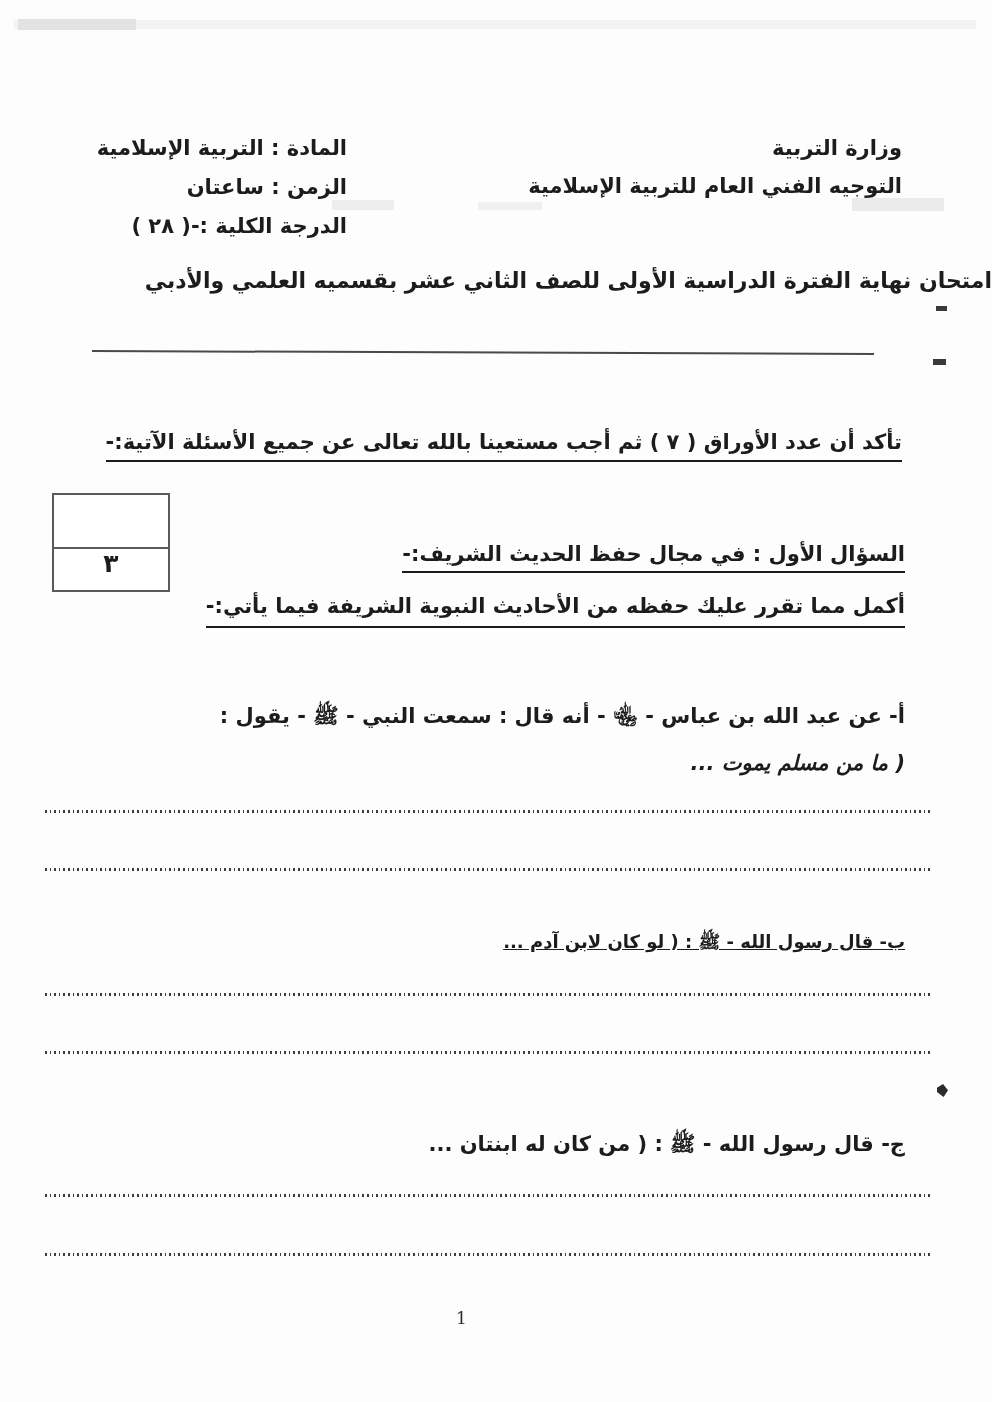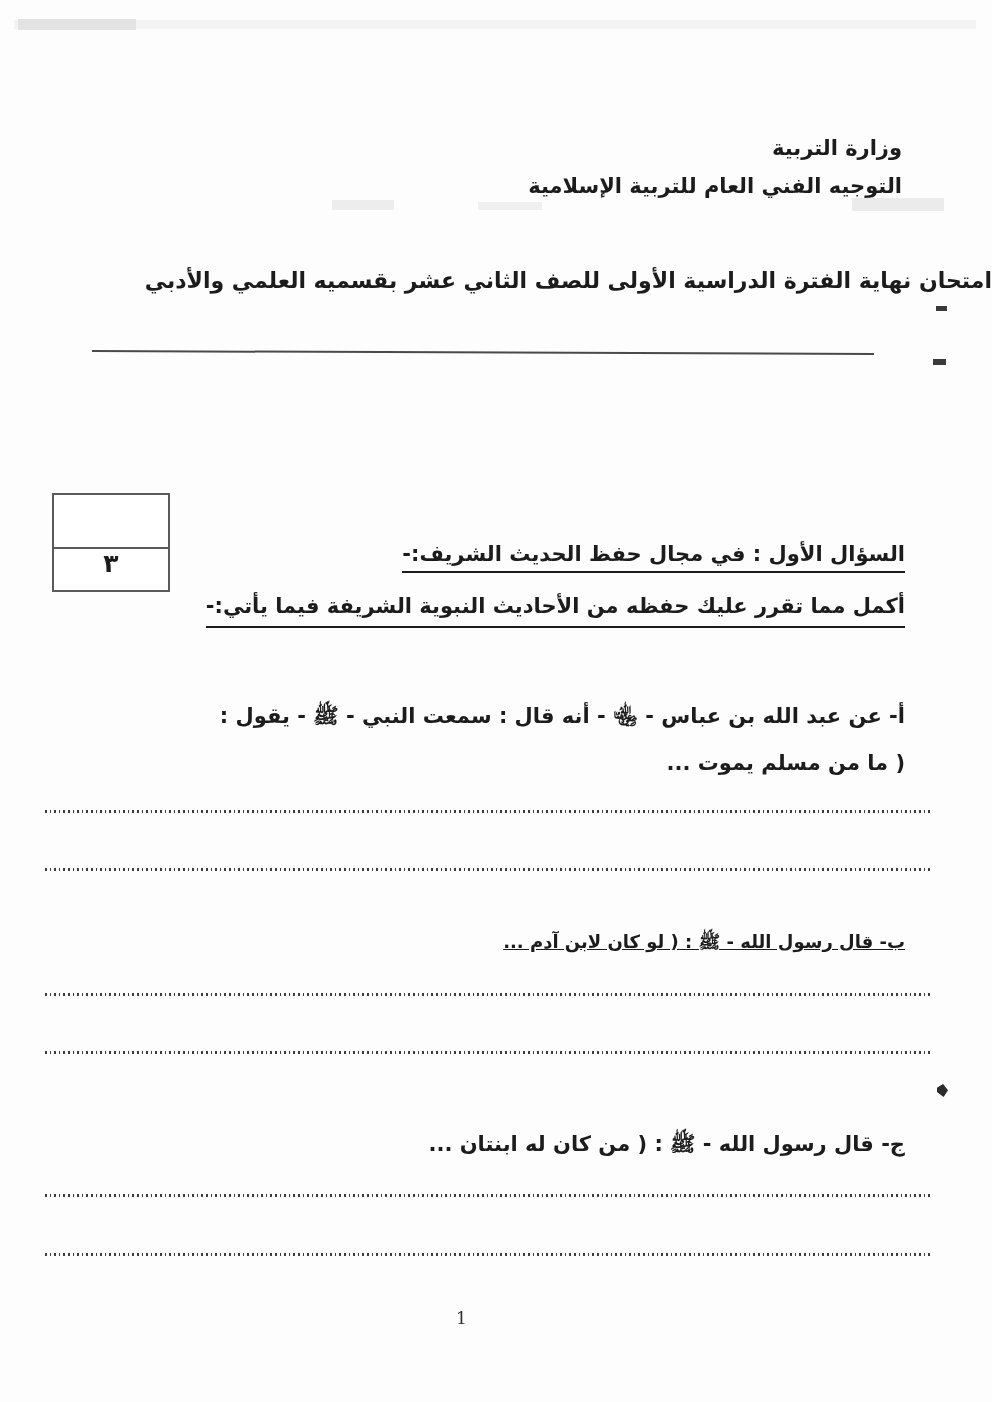--- a/index.html
+++ b/index.html
@@ -31,21 +31,21 @@
 
   
   .score-box{top:493px;left:52px;width:114px;height:95px;border:2px solid #5a5a5a;background:#fff;}
   .score-div{position:absolute;left:-1px;top:52px;width:116px;height:2px;background:#5a5a5a;}
   .score-val{position:absolute;left:0;top:54px;width:100%;text-align:center;font-size:25px;font-weight:bold;direction:rtl;}
 
   .q-head{top:542px;right:87px;font-size:21px;padding-bottom:5px;border-bottom:2.5px solid #1c1c1c;text-align:right;}
   .q-sub{top:594px;right:87px;font-size:21px;padding-bottom:8px;border-bottom:2.5px solid #1c1c1c;}
 
   .item-a1{top:703px;right:87px;font-size:21px;}
-  .item-a2{top:751px;right:87px;font-size:21px;}
+  .item-a2{top:751px;right:87px;font-size:21px;font-style:italic;}
   .item-b{top:931px;right:87px;font-size:18px;text-decoration:underline;}
   .item-c{top:1131px;right:87px;font-size:21px;}
 
   .answer-line{
     position:absolute;left:45px;width:888px;height:3px;
     background-image:repeating-linear-gradient(90deg,#3d3d3d 0px,#3d3d3d 1.6px,transparent 1.6px,transparent 4.6px);
   }
   .al-1{top:810px;} .al-2{top:868px;}
   .al-3{top:993px;} .al-4{top:1051px;}
   .al-5{top:1194px;} .al-6{top:1253px;}
@@ -66,26 +66,32 @@
   <div class="smudge" style="left:18px;top:19px;width:118px;height:11px;background:#e3e3e3;"></div>
   <div class="smudge" style="left:332px;top:200px;width:62px;height:10px;"></div>
   <div class="smudge" style="left:478px;top:202px;width:64px;height:8px;background:#f0f0f0;"></div>
   <div class="smudge" style="left:852px;top:198px;width:92px;height:13px;background:#ebebeb;"></div>
 
   <div class="abs ar hdr-right">
     <div>وزارة التربية</div>
     <div>التوجيه الفني العام للتربية الإسلامية</div>
   </div>
 
+  <div class="abs ar hdr-left">
+    <div>المادة : التربية الإسلامية</div>
+    <div>الزمن : ساعتان</div>
+    <div>الدرجة الكلية :-( ٢٨ )</div>
+  </div>
 
   <div class="abs ar title">
     <div>امتحان نهاية الفترة الدراسية الأولى للصف الثاني عشر بقسميه العلمي والأدبي</div>
   </div>
   <div class="abs sep"></div>
 
+  <div class="abs ar instruction">تأكد أن عدد الأوراق ( ٧ ) ثم أجب مستعينا بالله تعالى عن جميع الأسئلة الآتية:-</div>
 
   <div class="abs score-box">
     <div class="score-div"></div>
     <div class="score-val">٣</div>
   </div>
 
   <div class="abs ar q-head">السؤال الأول : في مجال حفظ الحديث الشريف:-</div>
   <div class="abs ar q-sub">أكمل مما تقرر عليك حفظه من الأحاديث النبوية الشريفة فيما يأتي:-</div>
 
   <div class="abs ar item-a1">أ- عن عبد الله بن عباس - ﵄ - أنه قال : سمعت النبي - ﷺ - يقول :</div>

